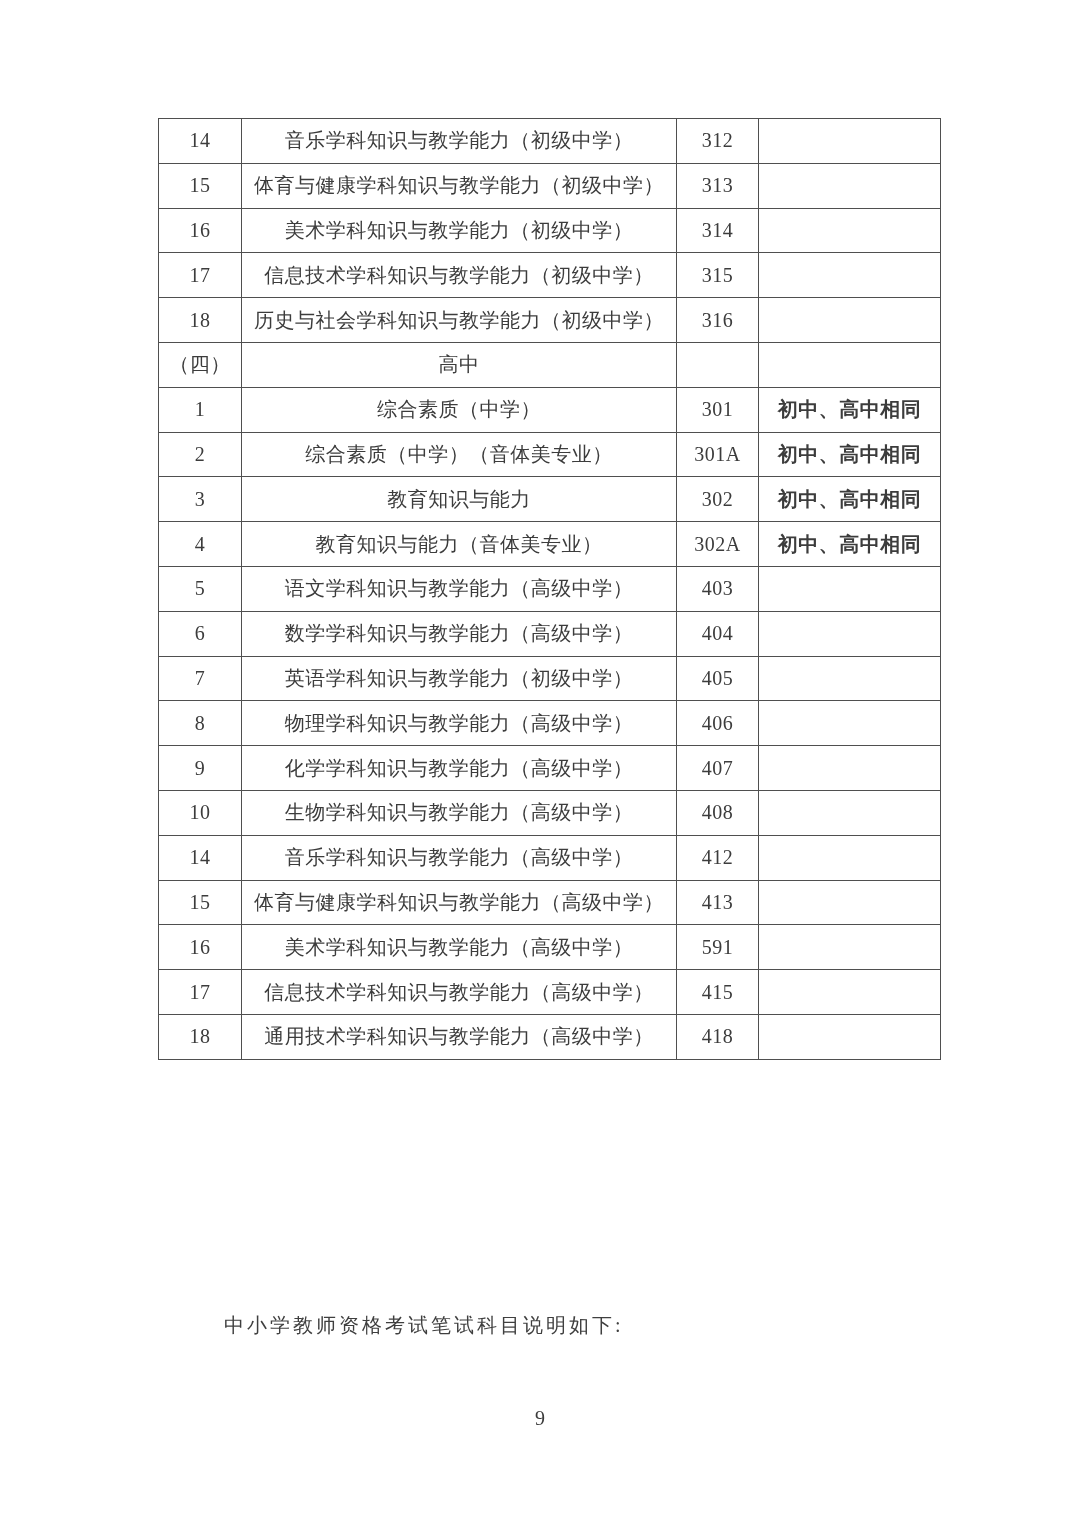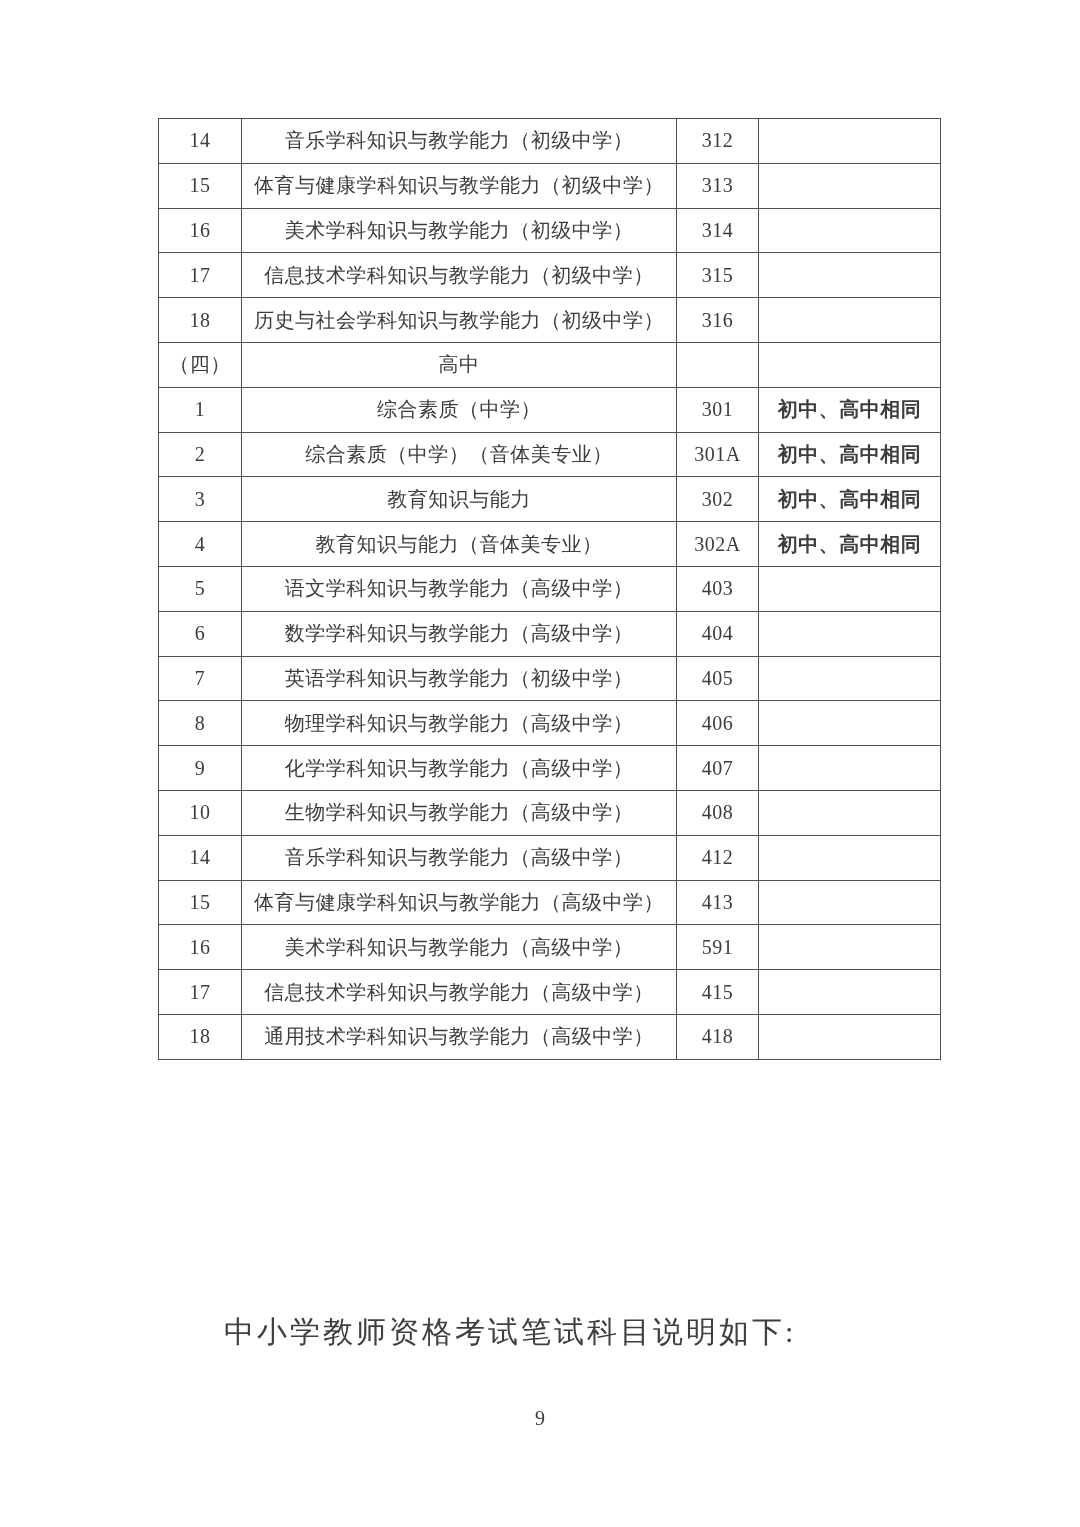--- a/index.html
+++ b/index.html
@@ -38,21 +38,21 @@
     overflow: hidden;
   }
   td.col-no   { width: 78px; }
   td.col-sub  { width: 430px; }
   td.col-code { width: 77px; }
   td.col-rem  { width: 177px; font-weight: bold; }
   .footer-note {
     position: absolute;
     left: 224px;
     top: 1312px;
-    font-size: 30px;
+    font-size: 20px;
     letter-spacing: 3px;
     color: #3f3f3f;
     white-space: nowrap;
   }
   .page-number {
     position: absolute;
     left: 0;
     top: 1407px;
     width: 100%;
     text-align: center;

